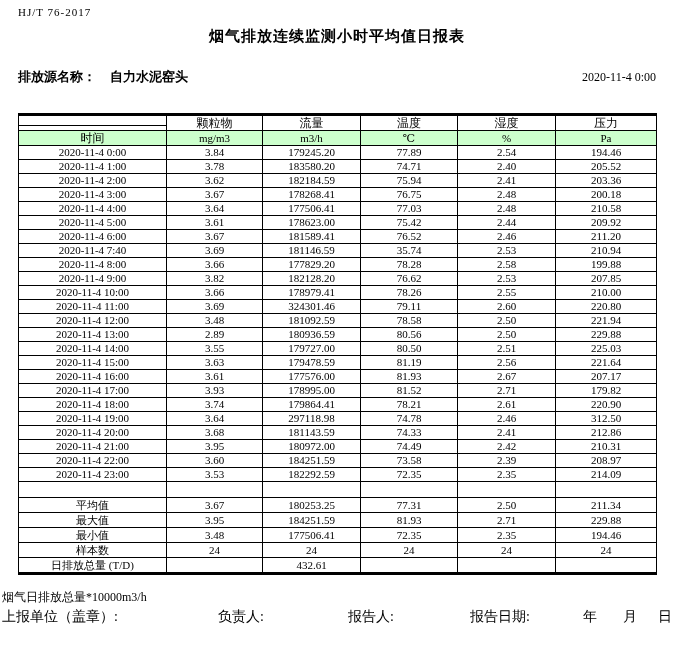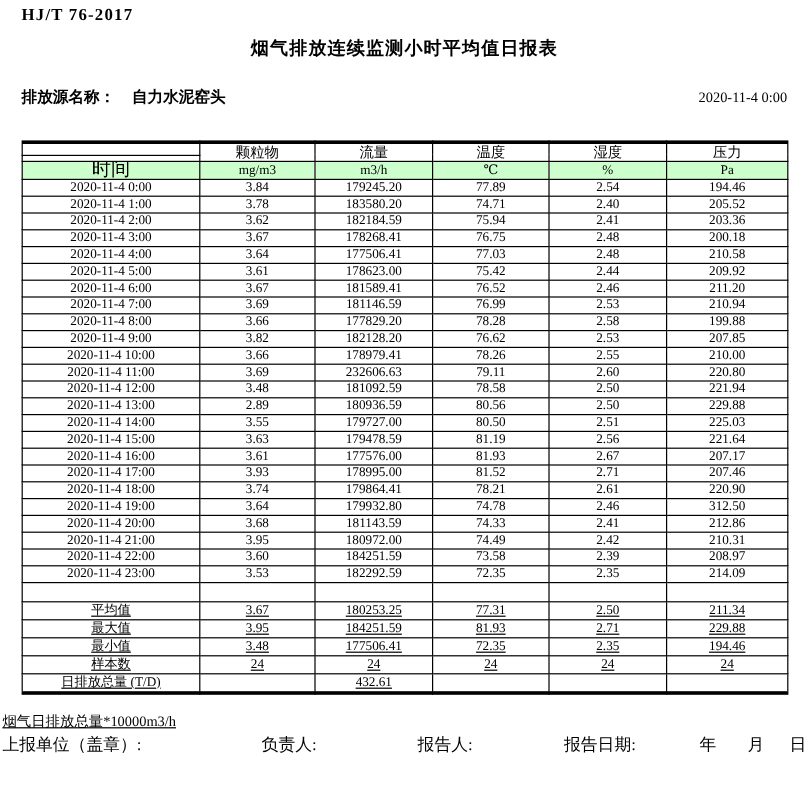--- a/index.html
+++ b/index.html
@@ -4,22 +4,22 @@
 <style>
   html,body{margin:0;padding:0;background:#ffffff;}
   body{
     width:674px;height:654px;overflow:hidden;
     font-family:"Liberation Serif","DejaVu Serif",serif;
     color:#000;
     -webkit-font-smoothing:none;
   }
   .doc-code{
     padding:6px 0 0 18px;
-    font-weight:bold;
-    font-size:14px;
+    font-weight:normal;
+    font-size:11px;
     letter-spacing:1px;
   }
   .title{
     margin-top:9px;
     text-align:center;
     font-weight:bold;
     font-size:15px;
     letter-spacing:1px;
   }
   .meta{
@@ -50,31 +50,30 @@
     font-weight:normal;
     overflow:hidden;
     white-space:nowrap;
   }
   thead th.colhead{font-size:12px;height:14px;line-height:14px;}
   thead tr.units th{
     background:#ccffcc;
     font-size:11px;
     height:14px;line-height:14px;
   }
-  thead tr.units th.time-head{font-size:16px;}
+  thead tr.units th.time-head{font-size:12px;}
   tbody td{
     font-size:11px;
     height:13px;line-height:13px;
   }
   tbody tr.spacer td{height:15px;}
-  tbody tr.summary td{height:14px;line-height:14px;text-decoration:underline;}
+  tbody tr.summary td{height:14px;line-height:14px;}
   .footnote{
     margin:14px 0 0 2px;
     font-size:12px;
-    text-decoration:underline;
   }
   .footer-line{
     position:relative;
     margin-top:2px;
     height:20px;
     font-size:14px;
   }
   .footer-line span{position:absolute;top:0;}
   .fl-unit{left:2px;}
   .fl-resp{left:218px;}
@@ -181,24 +180,24 @@
         </tr>
         <tr>
           <td>2020-11-4 6:00</td>
           <td>3.67</td>
           <td>181589.41</td>
           <td>76.52</td>
           <td>2.46</td>
           <td>211.20</td>
         </tr>
         <tr>
-          <td>2020-11-4 7:00</td>
+          <td>2020-11-4 7:40</td>
           <td>3.69</td>
           <td>181146.59</td>
-          <td>76.99</td>
+          <td>35.74</td>
           <td>2.53</td>
           <td>210.94</td>
         </tr>
         <tr>
           <td>2020-11-4 8:00</td>
           <td>3.66</td>
           <td>177829.20</td>
           <td>78.28</td>
           <td>2.58</td>
           <td>199.88</td>
@@ -215,21 +214,21 @@
           <td>2020-11-4 10:00</td>
           <td>3.66</td>
           <td>178979.41</td>
           <td>78.26</td>
           <td>2.55</td>
           <td>210.00</td>
         </tr>
         <tr>
           <td>2020-11-4 11:00</td>
           <td>3.69</td>
-          <td>232606.63</td>
+          <td>324301.46</td>
           <td>79.11</td>
           <td>2.60</td>
           <td>220.80</td>
         </tr>
         <tr>
           <td>2020-11-4 12:00</td>
           <td>3.48</td>
           <td>181092.59</td>
           <td>78.58</td>
           <td>2.50</td>
@@ -266,34 +265,34 @@
           <td>81.93</td>
           <td>2.67</td>
           <td>207.17</td>
         </tr>
         <tr>
           <td>2020-11-4 17:00</td>
           <td>3.93</td>
           <td>178995.00</td>
           <td>81.52</td>
           <td>2.71</td>
-          <td>207.46</td>
+          <td>179.82</td>
         </tr>
         <tr>
           <td>2020-11-4 18:00</td>
           <td>3.74</td>
           <td>179864.41</td>
           <td>78.21</td>
           <td>2.61</td>
           <td>220.90</td>
         </tr>
         <tr>
           <td>2020-11-4 19:00</td>
           <td>3.64</td>
-          <td>179932.80</td>
+          <td>297118.98</td>
           <td>74.78</td>
           <td>2.46</td>
           <td>312.50</td>
         </tr>
         <tr>
           <td>2020-11-4 20:00</td>
           <td>3.68</td>
           <td>181143.59</td>
           <td>74.33</td>
           <td>2.41</td>

